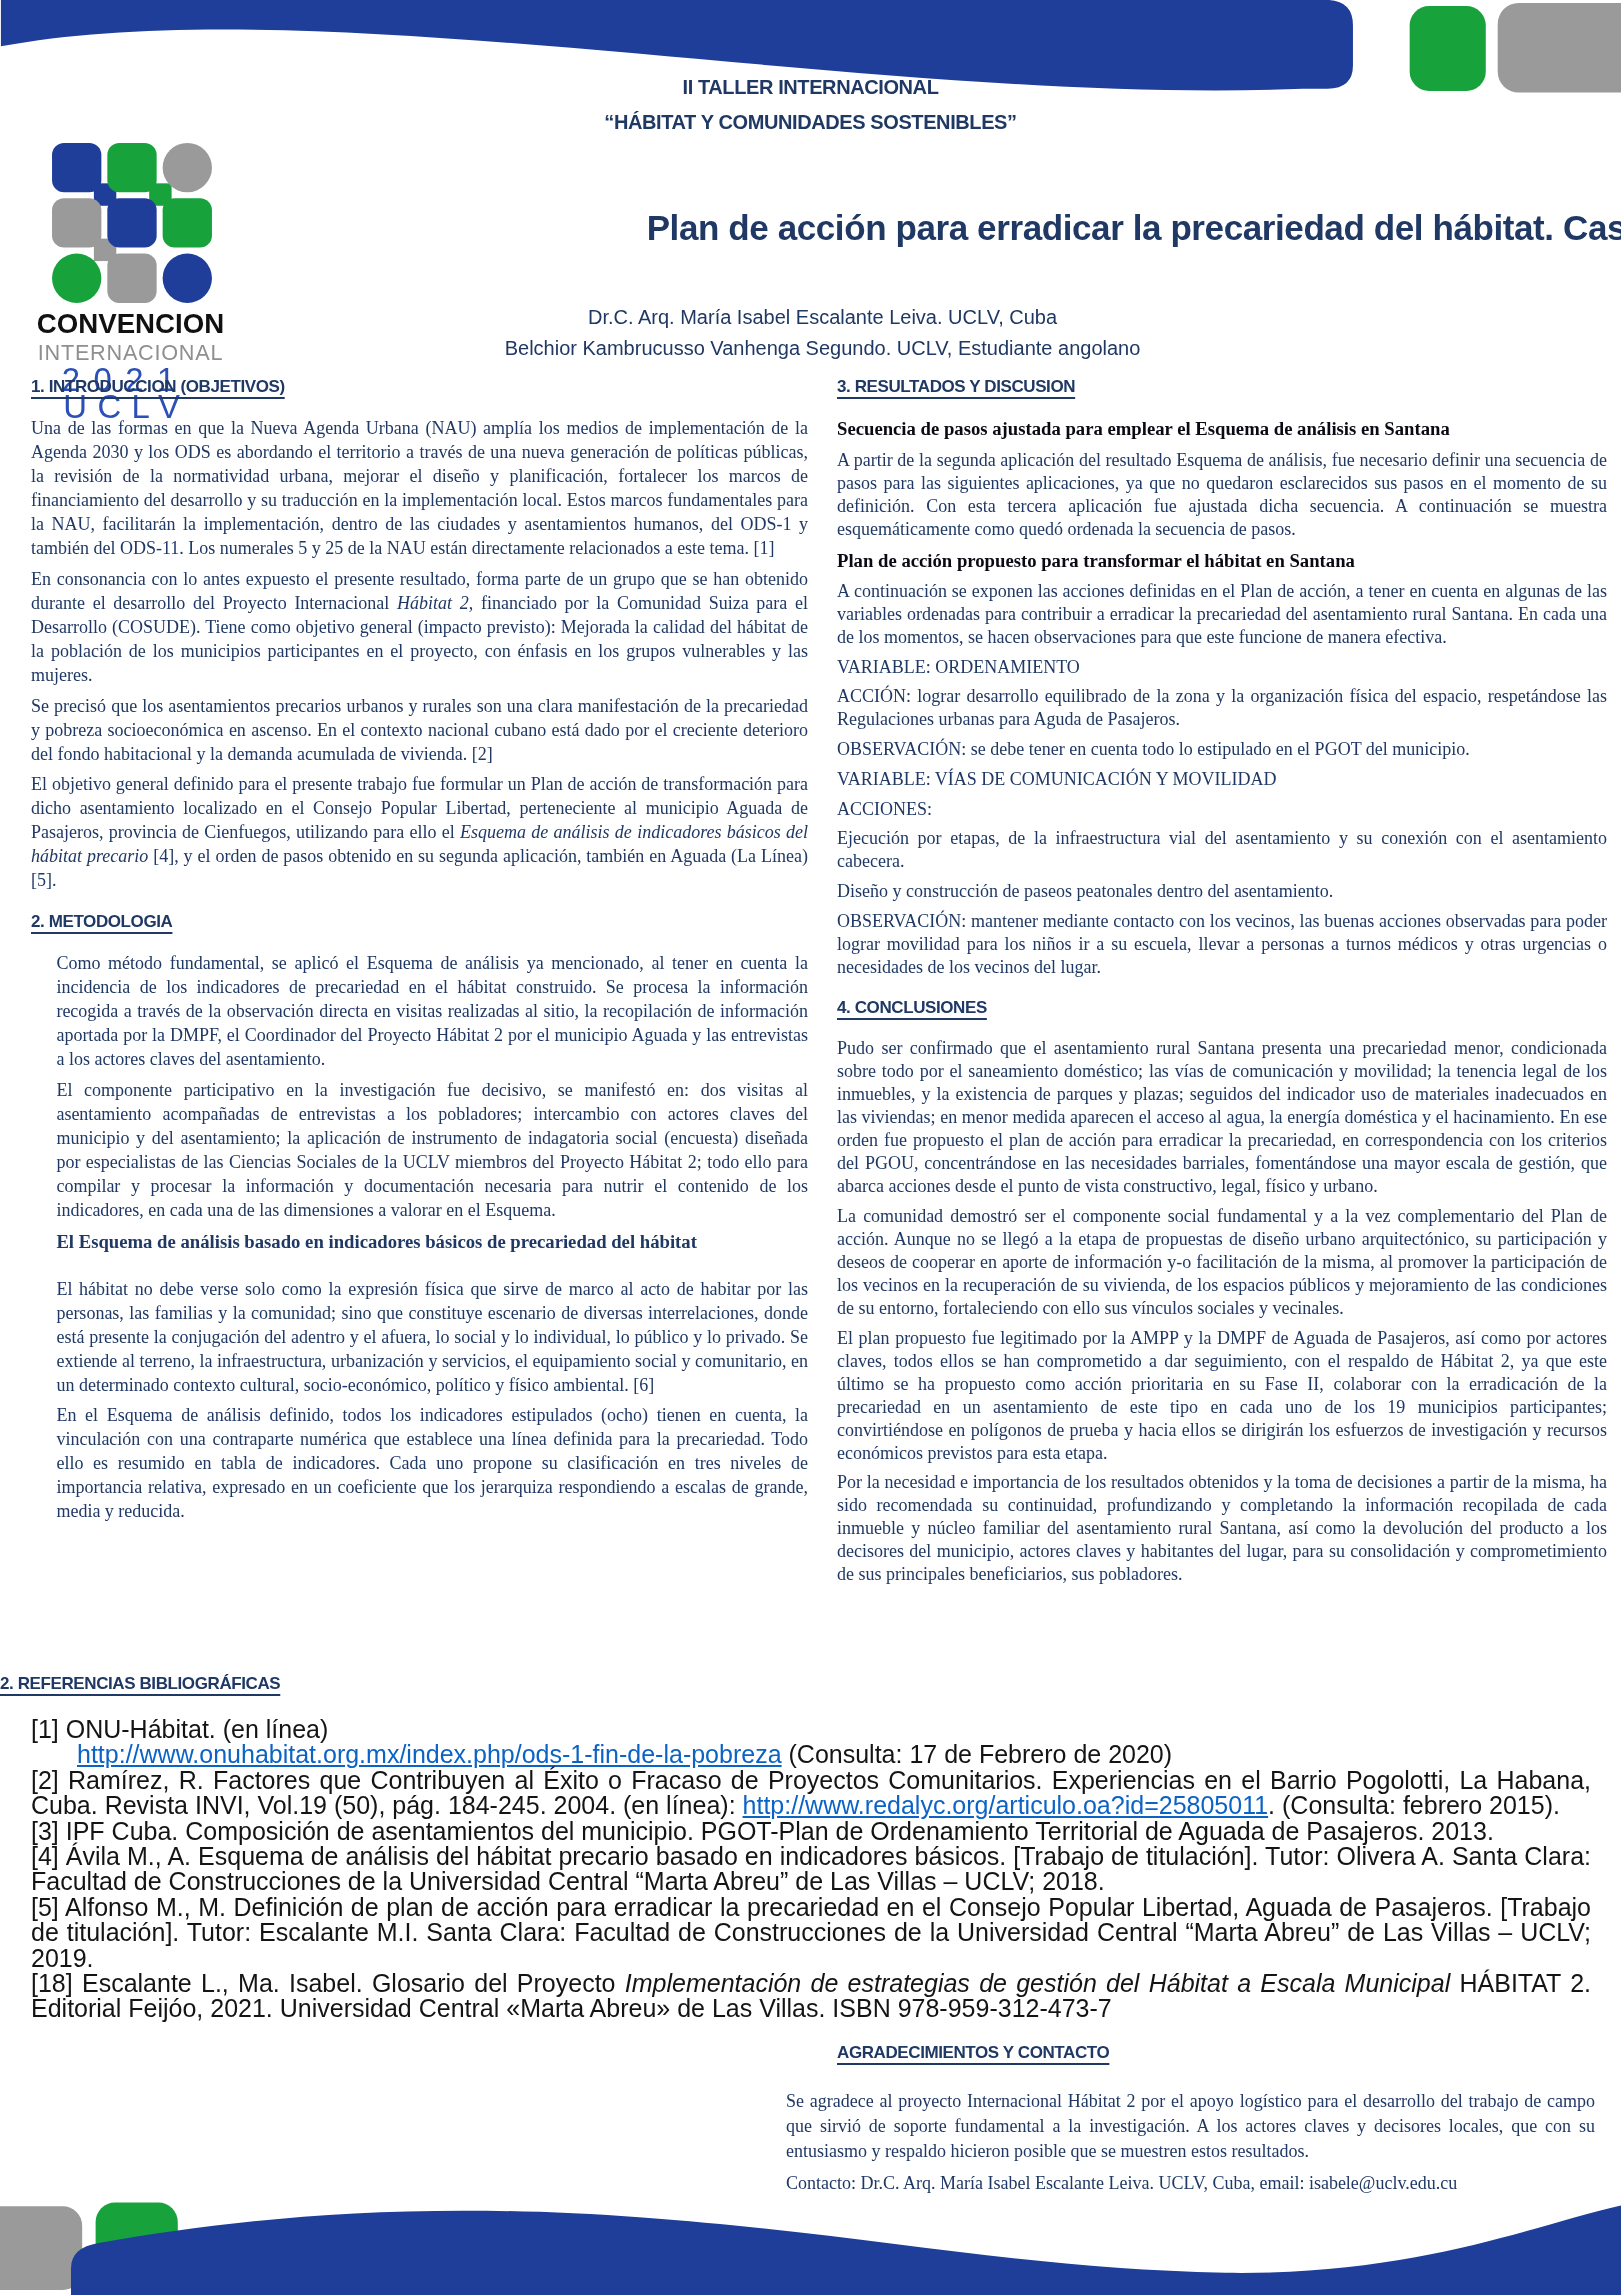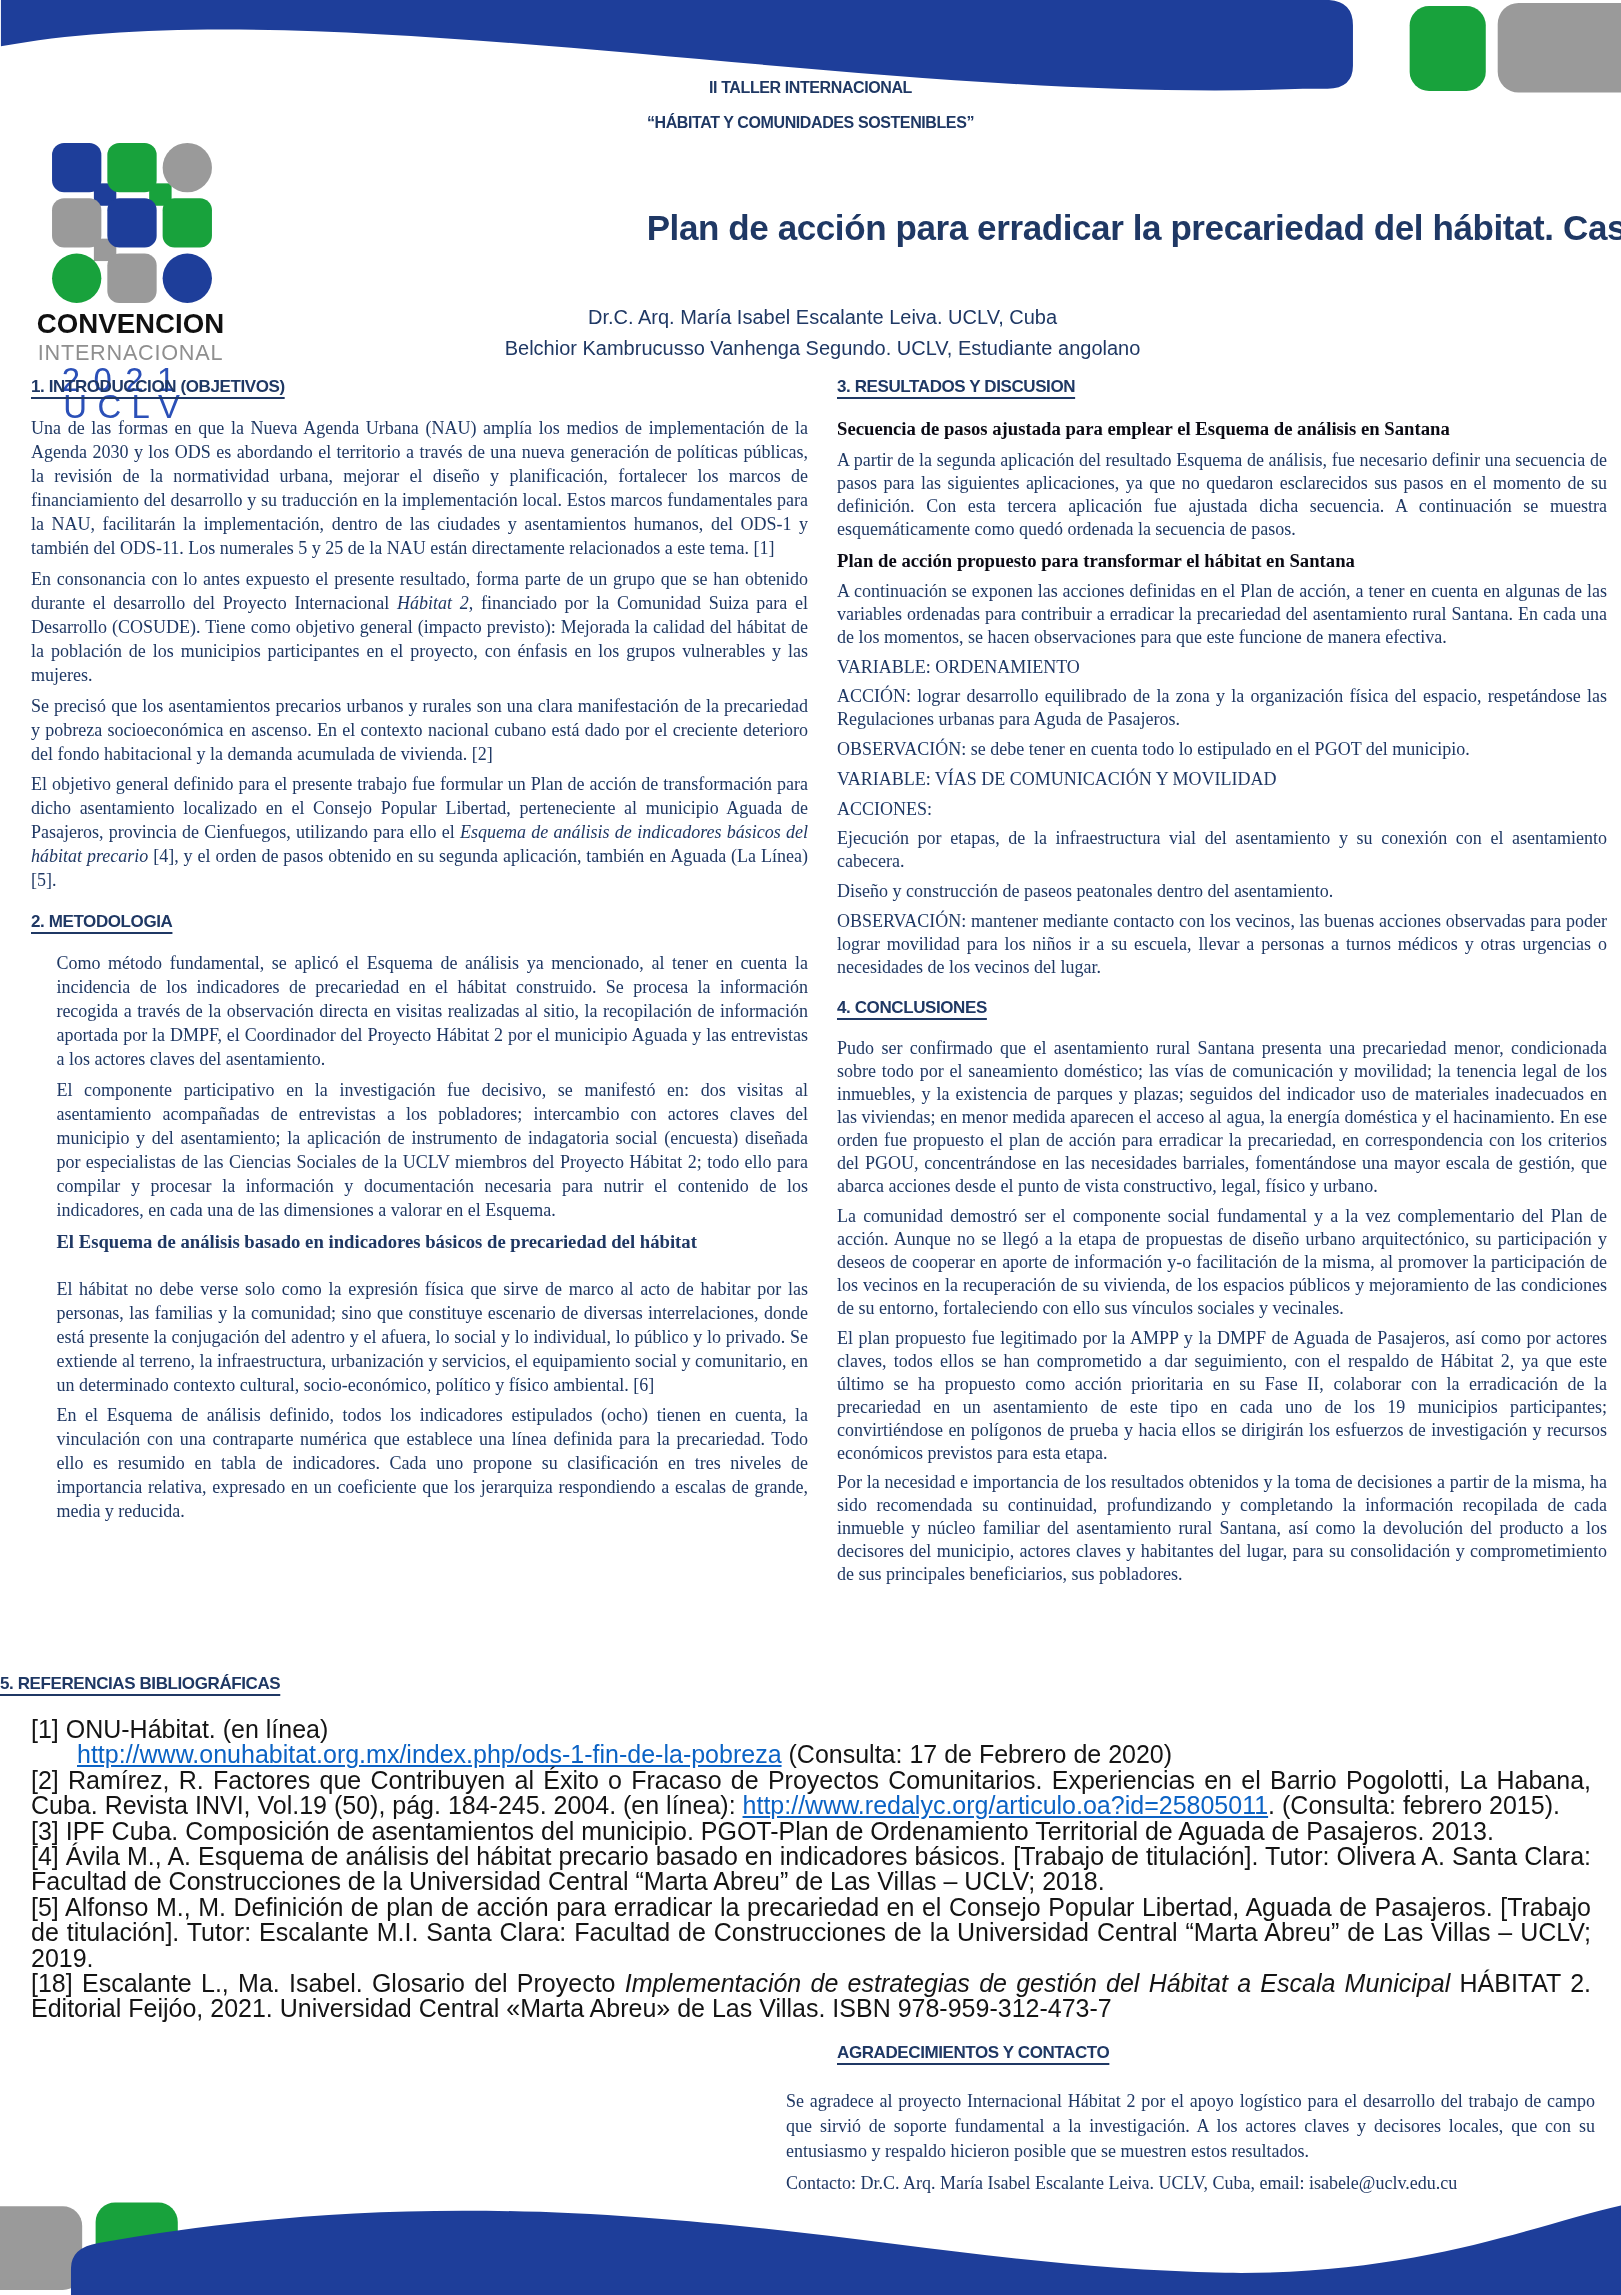--- a/index.html
+++ b/index.html
@@ -7,21 +7,21 @@
     --navy:#1f3864; --link:#0b63c5; --black:#141414;
   }
   html,body{margin:0;padding:0;background:#e8e8e8;}
   .page{position:relative;width:1621px;height:2295px;background:#ffffff;overflow:hidden;
         font-family:"Liberation Serif",serif;color:var(--navy);}
   svg{display:block;}
   .deco-top{position:absolute;top:0;left:0;z-index:1;}
   .deco-bottom{position:absolute;top:2195px;left:0;z-index:1;}
 
   .event{position:absolute;top:70px;left:0;width:100%;text-align:center;z-index:2;}
-  .event-line{font-family:"Liberation Sans",sans-serif;font-weight:bold;font-size:16px;
+  .event-line{font-family:"Liberation Sans",sans-serif;font-weight:bold;font-size:20px;
               line-height:35px;color:var(--navy);letter-spacing:-0.4px;}
 
   .logo{position:absolute;left:37px;top:140px;width:187px;z-index:2;}
 
   .title{position:absolute;top:206px;left:0;width:100%;text-align:right;z-index:2;padding-left:26px;}
   .title-line{font-family:"Liberation Sans",sans-serif;font-weight:bold;font-size:35px;
               line-height:43px;color:var(--navy);letter-spacing:-0.4px;}
   .authors{position:absolute;top:302px;left:12px;width:100%;text-align:center;z-index:2;}
   .author-line{font-family:"Liberation Sans",sans-serif;font-size:20px;line-height:31px;color:var(--navy);}
 
@@ -134,21 +134,21 @@
     <p class="body">OBSERVACIÓN: mantener mediante contacto con los vecinos, las buenas acciones observadas para poder lograr movilidad para los niños ir a su escuela, llevar a personas a turnos médicos y otras urgencias o necesidades de los vecinos del lugar.</p>
 
     <h2 class="sec-h h-mid">4. CONCLUSIONES</h2>
     <p class="body">Pudo ser confirmado que el asentamiento rural Santana presenta una precariedad menor, condicionada sobre todo por el saneamiento doméstico; las vías de comunicación y movilidad; la tenencia legal de los inmuebles, y la existencia de parques y plazas; seguidos del indicador uso de materiales inadecuados en las viviendas; en menor medida aparecen el acceso al agua, la energía doméstica y el hacinamiento. En ese orden fue propuesto el plan de acción para erradicar la precariedad, en correspondencia con los criterios del PGOU, concentrándose en las necesidades barriales, fomentándose una  mayor  escala  de  gestión,  que  abarca  acciones desde  el  punto  de vista  constructivo, legal, físico y urbano.</p>
     <p class="body">La comunidad demostró ser el componente social fundamental y a la vez complementario del Plan de acción. Aunque no se llegó a la etapa de propuestas de diseño urbano arquitectónico, su participación y deseos de cooperar en aporte de información y-o facilitación de la misma, al promover la participación de los vecinos en la recuperación  de su vivienda, de los espacios públicos y mejoramiento de las condiciones de su entorno, fortaleciendo con ello sus vínculos sociales y vecinales.</p>
     <p class="body">El plan propuesto fue legitimado por la AMPP y la DMPF de Aguada de Pasajeros, así como por actores claves, todos ellos se han comprometido a dar seguimiento, con el respaldo de Hábitat 2, ya que este último se ha propuesto como acción prioritaria en su Fase II, colaborar con la erradicación de la precariedad en un asentamiento de este tipo en cada uno de los 19 municipios participantes; convirtiéndose en  polígonos de prueba y hacia ellos se dirigirán los esfuerzos de investigación y recursos económicos  previstos  para  esta etapa.</p>
     <p class="body">Por la necesidad e importancia de los resultados obtenidos y la toma de decisiones a partir de la misma, ha sido recomendada su continuidad, profundizando y completando la información recopilada de cada inmueble y núcleo familiar del asentamiento rural Santana, así como la devolución del producto a los decisores del municipio, actores claves y habitantes del lugar, para su consolidación y comprometimiento de sus principales beneficiarios, sus pobladores.</p>
   </div>
 
   <div class="refs-h">
-    <h2 class="sec-h">5. REFERENCIAS BIBLIOGRÁFICAS</h2>
+    <h2 class="sec-h">2. REFERENCIAS BIBLIOGRÁFICAS</h2>
   </div>
   <div class="refs">
     <p class="ref"><span>[1] ONU-Hábitat. (en línea)</span></p>
     <p class="ref ref-indent"><a class="rlink" href="#">http://www.onuhabitat.org.mx/index.php/ods-1-fin-de-la-pobreza</a><span>  (Consulta: 17 de Febrero de 2020)</span></p>
     <p class="ref"><span>[2] Ramírez, R. Factores que Contribuyen al Éxito o Fracaso de Proyectos Comunitarios. Experiencias en el Barrio Pogolotti, La Habana, Cuba. Revista INVI, Vol.19 (50), pág. 184-245. 2004. (en línea): </span><a class="rlink" href="#">http://www.redalyc.org/articulo.oa?id=25805011</a><span>. (Consulta: febrero 2015).</span></p>
     <p class="ref"><span>[3] IPF Cuba. Composición de asentamientos del municipio. PGOT-Plan de Ordenamiento Territorial de Aguada de Pasajeros.  2013.</span></p>
     <p class="ref"><span>[4] Ávila M., A. Esquema de análisis del hábitat precario basado en indicadores básicos. [Trabajo de titulación]. Tutor: Olivera A. Santa Clara: Facultad de Construcciones de la Universidad Central “Marta Abreu” de Las Villas – UCLV; 2018.</span></p>
     <p class="ref"><span>[5] Alfonso M., M. Definición de plan de acción para erradicar la precariedad en el Consejo Popular Libertad, Aguada de Pasajeros. [Trabajo de titulación]. Tutor: Escalante M.I. Santa Clara: Facultad de Construcciones de la Universidad Central “Marta Abreu” de Las Villas – UCLV; 2019.</span></p>
     <p class="ref"><span>[18] Escalante L., Ma. Isabel. Glosario del Proyecto </span><i>Implementación de estrategias de gestión del Hábitat a Escala Municipal</i><span> HÁBITAT 2. Editorial Feijóo, 2021. Universidad Central «Marta Abreu» de Las Villas. ISBN 978-959-312-473-7</span></p>
   </div>

